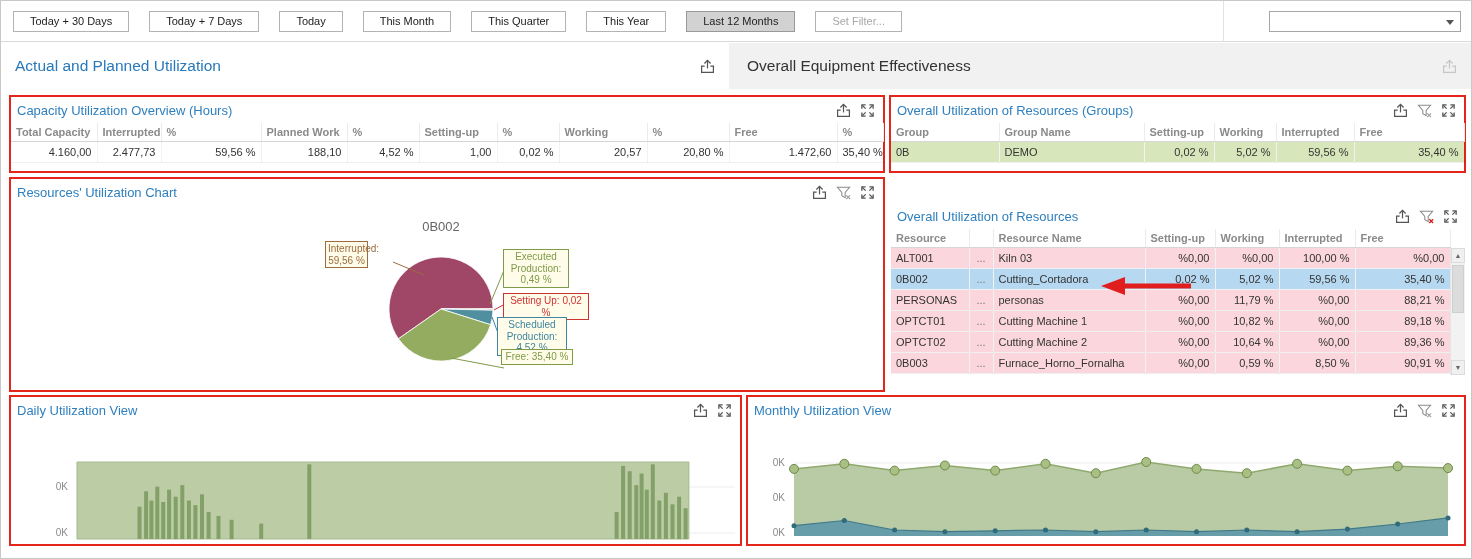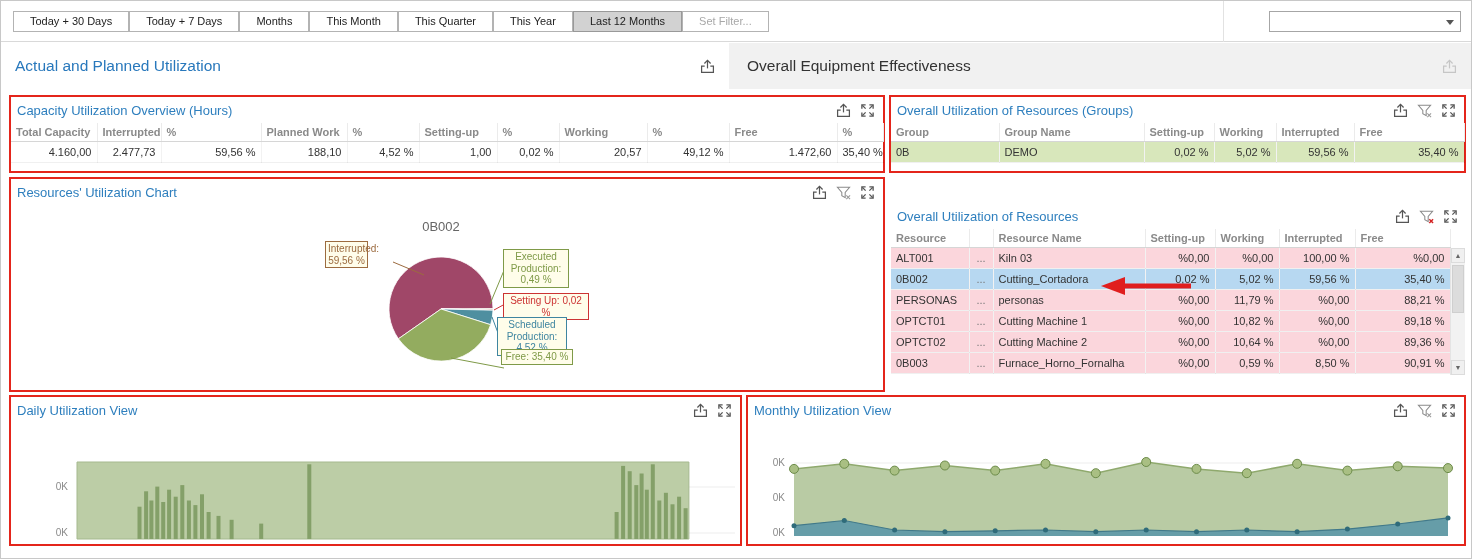--- a/index.html
+++ b/index.html
@@ -2,21 +2,21 @@
 <html><head>
 <meta charset="utf-8">
 <style>
   *{box-sizing:border-box}
   html,body{margin:0;padding:0}
   body{width:1472px;height:559px;font-family:"Liberation Sans","DejaVu Sans",sans-serif;background:#fff}
   #app{position:relative;width:1472px;height:559px;background:#fff;border:1px solid #c8c8c8;overflow:hidden}
 
   
   .toolbar{position:absolute;left:0;top:0;width:100%;height:41px;border-bottom:1px solid #d9d9d9;background:#fff}
-  .tb-btns{position:absolute;left:12px;top:10px;display:flex;gap:0}
+  .tb-btns{position:absolute;left:12px;top:10px;display:flex;gap:20px}
   .tb-btn{height:21px;line-height:19px;border:1px solid #b3b3b3;background:#fff;color:#222;font-size:11px;padding:0 16px;white-space:nowrap;text-align:center;cursor:pointer}
   .tb-btn.selected{background:#d2d2d2;border-color:#999}
   .tb-btn.disabled{color:#a8a8a8}
   .tb-sep{position:absolute;left:1222px;top:0;height:41px;border-left:1px solid #e2e2e2}
   .dropdown{position:absolute;right:10px;top:10px;width:192px;height:21px;border:1px solid #a6a6a6;background:#fff;cursor:pointer}
   .dropdown .caret{position:absolute;right:6px;top:8px;width:0;height:0;border-left:4px solid transparent;border-right:4px solid transparent;border-top:5px solid #555}
 
   
   .tabrow{position:absolute;left:0;top:42px;width:100%;height:46px}
   .tab-active{position:absolute;left:0;top:0;width:728px;height:46px;background:#fff;display:flex;align-items:center;padding:4px 14px;cursor:pointer}
@@ -69,21 +69,21 @@
 </style>
 </head>
 <body>
 
 <div id="app">
 
   <div class="toolbar">
     <div class="tb-btns" id="toolbar-buttons">
         <div class="tb-btn">Today + 30 Days</div>
         <div class="tb-btn">Today + 7 Days</div>
-        <div class="tb-btn">Months</div>
+        <div class="tb-btn">Today</div>
         <div class="tb-btn">This Month</div>
         <div class="tb-btn">This Quarter</div>
         <div class="tb-btn">This Year</div>
         <div class="tb-btn selected">Last 12 Months</div>
         <div class="tb-btn disabled">Set Filter...</div>
       </div>
     <div class="tb-sep"></div>
     <div class="dropdown">
       <span class="caret"></span>
     </div>
@@ -178,21 +178,21 @@
           <tbody>
             <tr>
               <td class="r">4.160,00</td>
               <td class="r">2.477,73</td>
               <td class="r">59,56 %</td>
               <td class="r">188,10</td>
               <td class="r">4,52 %</td>
               <td class="r">1,00</td>
               <td class="r">0,02 %</td>
               <td class="r">20,57</td>
-              <td class="r">49,12 %</td>
+              <td class="r">20,80 %</td>
               <td class="r">1.472,60</td>
               <td class="r">35,40 %</td>
             </tr>
           </tbody>
         </table>
       </div>
   </div>
 
   <div class="panel redbox" id="p-groups">
     <div class="panel-header">

